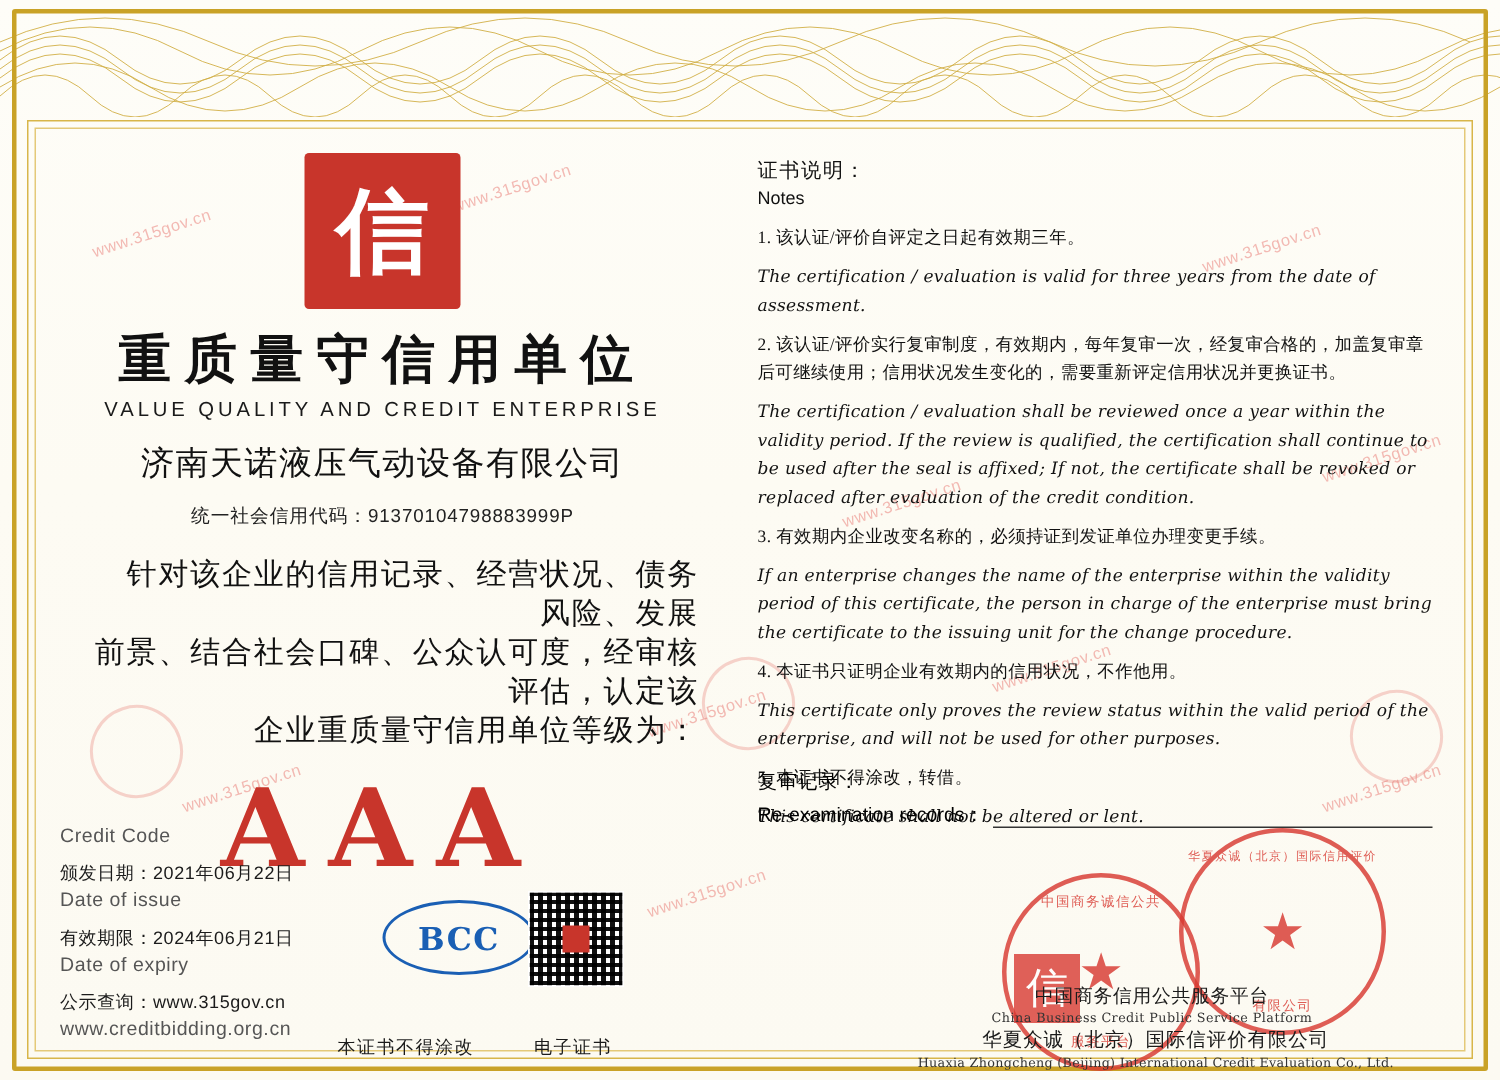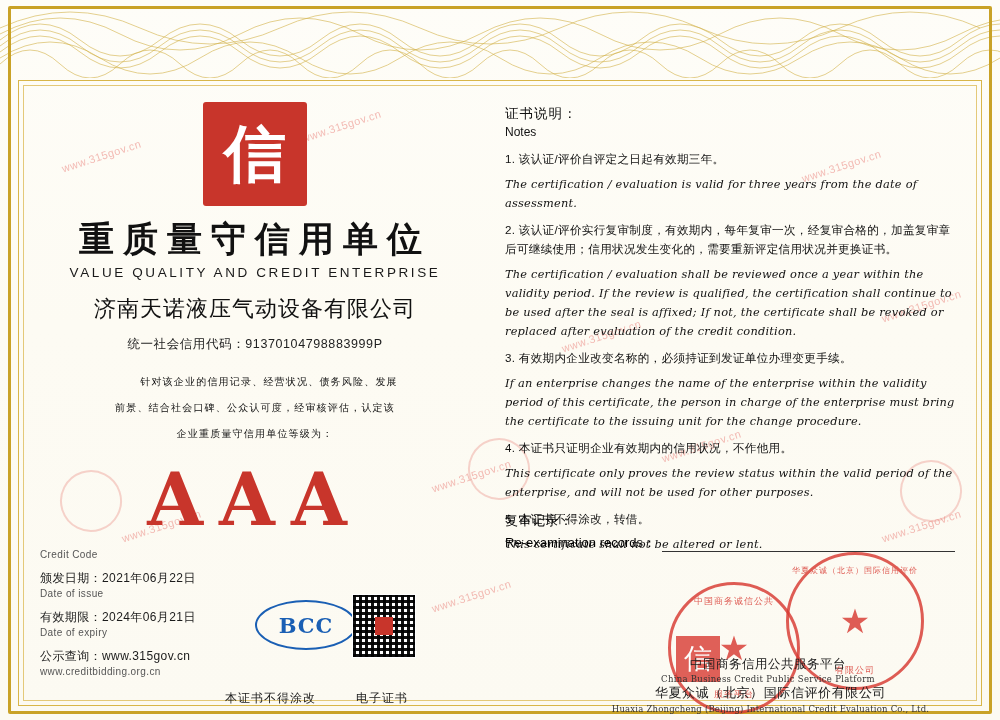--- a/index.html
+++ b/index.html
@@ -91,22 +91,22 @@
     font-size:22px;
     color:#111;
     letter-spacing:1px;
     font-family:"DejaVu Serif", serif;
     margin-bottom:12px;
   }
   .uscc{
     font-size:12.5px;color:#222;letter-spacing:.6px;margin-bottom:16px;
   }
   .body-cn{
-    text-align:center;
-    font-size:10px;
+    text-align:right;
+    font-size:20px;
     line-height:26px;
     color:#111;
     letter-spacing:1.2px;
     font-family:"DejaVu Serif", serif;
     padding:0 4px;
   }
   .body-cn .indent{display:inline-block;width:28px;}
   .grade{
     color:#c8352b;
     font-size:72px;
@@ -117,21 +117,21 @@
     text-align:center;
   }
 
   
   .meta{
     position:absolute;left:40px;top:548px;width:250px;
     text-align:left;
   }
   .meta .row{margin-bottom:10px;}
   .meta .l1{font-size:12px;color:#1b1b1b;letter-spacing:.4px;}
-  .meta .l2{font-size:10px;color:#555;letter-spacing:.4px;margin-top:1px;}
+  .meta .l2{font-size:13px;color:#555;letter-spacing:.4px;margin-top:1px;}
 
   
   .bcc{
     position:absolute;left:255px;top:600px;width:100px;height:48px;
   }
   .bcc .oval{
     width:98px;height:46px;border:2px solid #1a5fb4;border-radius:50%;
     display:flex;align-items:center;justify-content:center;
     color:#1a5fb4;font-size:21px;font-weight:700;letter-spacing:1px;
     font-family:"DejaVu Serif", serif;
@@ -159,21 +159,21 @@
     color:#111;
   }
   .right .hd{font-size:13.5px;letter-spacing:1px;margin-bottom:2px;font-family:"DejaVu Serif", serif;}
   .right .hd-en{font-size:12px;margin-bottom:10px;}
   .right p{
     margin:0 0 7px 0;
     font-size:11.4px;
     line-height:19px;
     letter-spacing:.2px;
   }
-  .right p.cn{font-family:Liberation Sans, sans-serif;font-size:11.6px;letter-spacing:.3px;}
+  .right p.cn{font-family:Liberation Serif, serif;font-size:11.6px;letter-spacing:.3px;}
   .right p.en{font-style:italic;font-family:"DejaVu Serif", serif;}
   .reexam{
     position:absolute;left:505px;top:512px;width:450px;
   }
   .reexam .r1{font-size:13px;letter-spacing:.6px;margin-bottom:4px;font-family:"DejaVu Serif", serif;}
   .reexam .r2{font-size:13px;display:flex;align-items:flex-end;gap:6px;}
   .reexam .line{flex:1;border-bottom:1px solid #333;height:12px;}
 
   
   .stamp{

